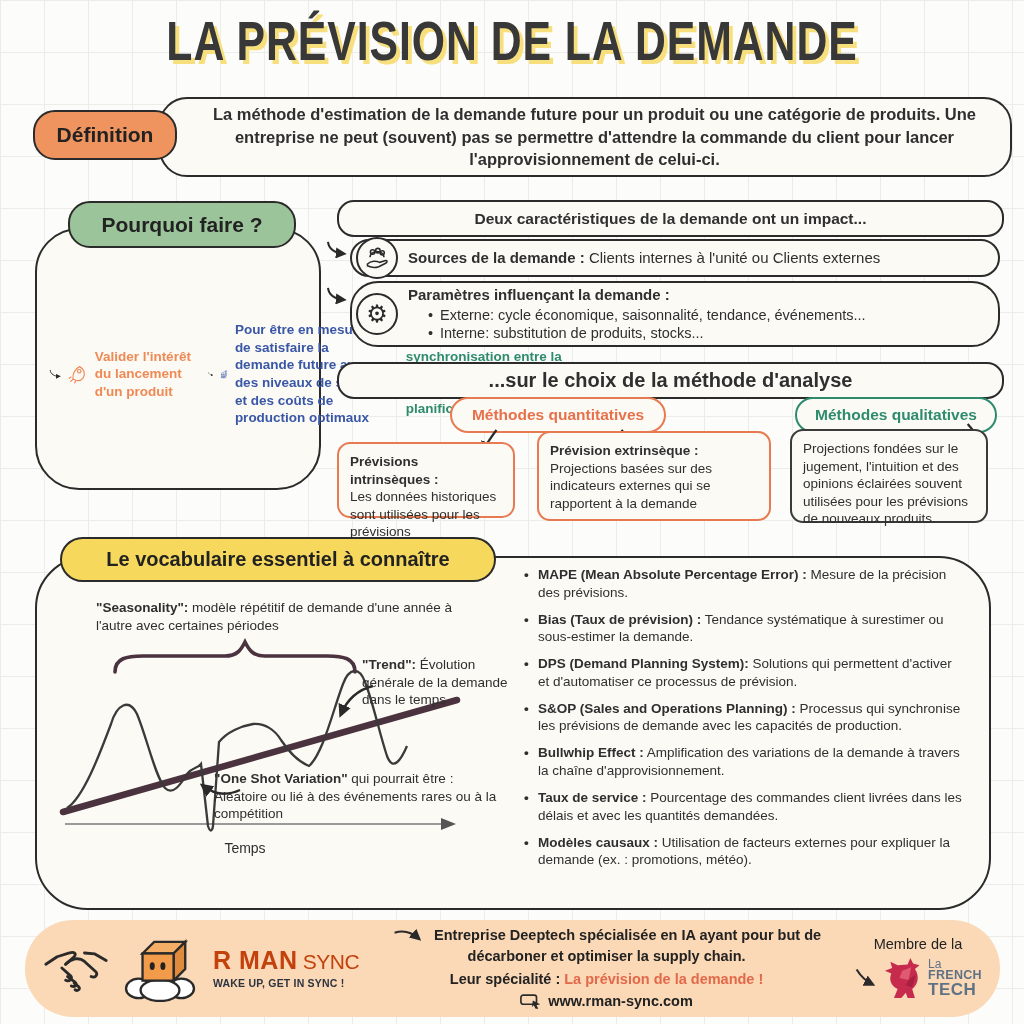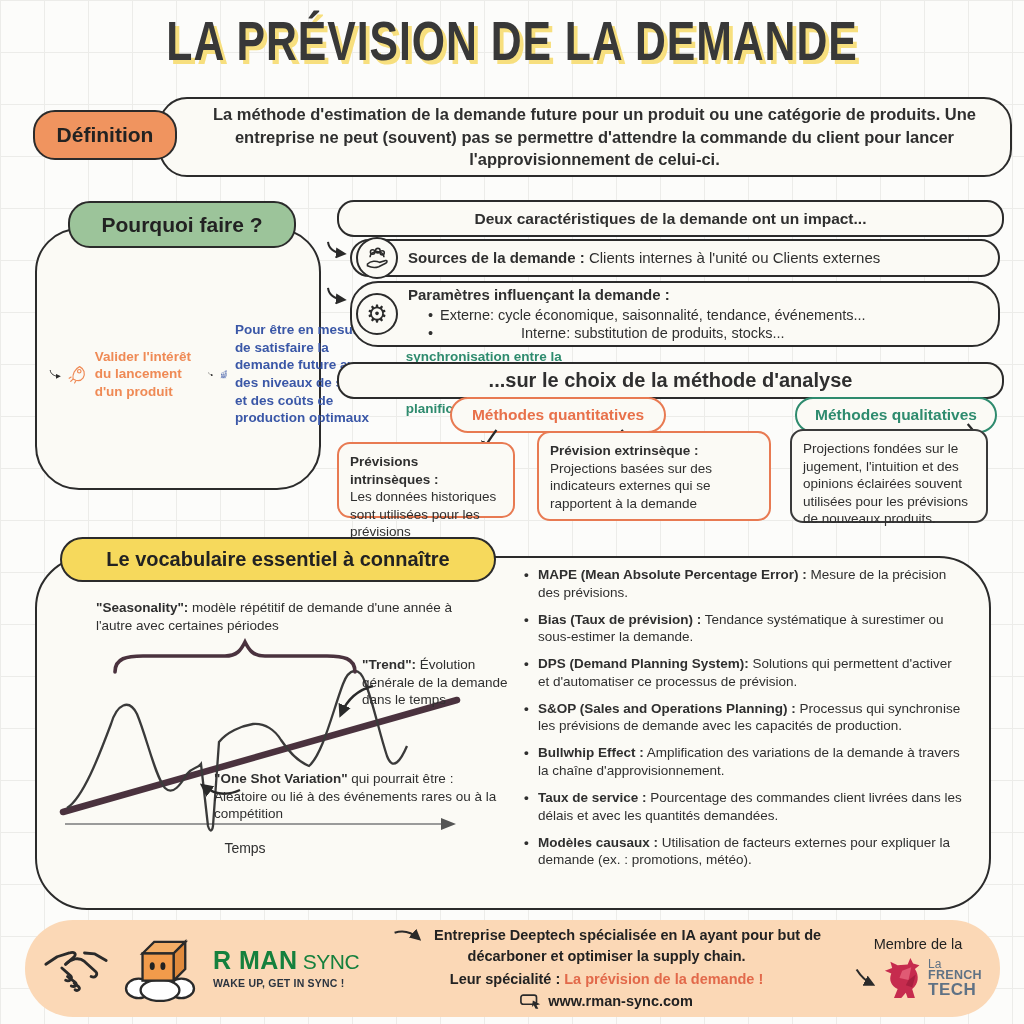--- a/index.html
+++ b/index.html
@@ -29,21 +29,21 @@
   .c-orange{color:#EF8A55;} .c-blue{color:#3A57A7;} .c-green{color:#2E8B6E;}
   
   .impact-header{left:337px;top:200px;width:663px;height:33px;border-radius:17px;font-weight:700;font-size:15.5px;}
   .sources-pill{left:350px;top:239px;width:650px;height:38px;border-radius:21px;justify-content:flex-start;padding-left:4px;box-sizing:border-box;}
   .params-pill{left:350px;top:281px;width:650px;height:66px;border-radius:28px;justify-content:flex-start;padding-left:4px;box-sizing:border-box;}
   .circle-icon{width:38px;height:38px;border:2px solid #2b2b2b;border-radius:50%;background:#FBFAF5;
     display:flex;align-items:center;justify-content:center;flex:0 0 auto;font-size:24px;color:#2b2b2b;}
   .pill-text{font-size:15px;line-height:1.25;padding-left:10px;}
   .pill-text b{font-weight:700;}
   .param-bullets{margin:1px 0 0 4px;padding:0 0 0 16px;font-size:14.5px;}
-  .param-bullets li{list-style:none;position:relative;padding-left:12px;line-height:1.25;text-align:center;}
+  .param-bullets li{list-style:none;position:relative;padding-left:12px;line-height:1.25;}
   .param-bullets li::before{content:"•";position:absolute;left:0;top:0;}
   .choice-pill{left:337px;top:362px;width:663px;height:33px;border-radius:17px;font-weight:700;font-size:20px;}
   .quant-pill{left:450px;top:397px;width:212px;height:32px;border:2px solid #E87A52;border-radius:18px;
     color:#E8714B;font-weight:700;font-size:15.5px;background:#FBFAF5;}
   .qual-pill{left:795px;top:397px;width:198px;height:32px;border:2px solid #2E8B6E;border-radius:18px;
     color:#2E8B6E;font-weight:700;font-size:15.5px;background:#FBFAF5;}
   .mbox{background:#FBFAF5;border-radius:13px;padding:9px 11px;box-sizing:border-box;font-size:13.5px;line-height:1.3;}
   .mbox b{display:block;font-weight:700;}
   .mbox.orange{border:2px solid #E87A52;}
   .mbox.dark{border:2px solid #3a3a3a;}
@@ -60,21 +60,21 @@
   .oneshot-label{left:214px;top:770px;width:292px;}
   .temps-label{left:170px;top:840px;width:150px;text-align:center;font-size:14px;}
   .terms{left:522px;top:566px;width:440px;margin:0;padding:0;}
   .terms li{list-style:none;position:relative;padding-left:16px;margin-bottom:9.5px;font-size:13.5px;line-height:1.3;}
   .terms li::before{content:"•";position:absolute;left:2px;top:0;font-weight:700;}
   .terms b{font-weight:700;}
   
   .footer{left:25px;top:920px;width:975px;height:97px;background:#FBD8B6;border-radius:48px;
     display:flex;align-items:center;padding:0 18px;box-sizing:border-box;gap:10px;}
   .brand-block{line-height:1;margin-left:2px;}
-  .brand-main{font-size:25px;font-weight:900;letter-spacing:0.5px;color:#15803d;}
+  .brand-main{font-size:25px;font-weight:900;letter-spacing:0.5px;color:#c2410c;}
   .brand-main .sync{font-weight:400;font-size:21px;letter-spacing:-0.5px;}
   .brand-tag{font-size:10.5px;font-weight:800;color:#2B3440;margin-top:5px;letter-spacing:0.2px;}
   .footer-center{flex:1;text-align:center;font-size:14.5px;line-height:1.45;color:#222;}
   .footer-center .l1{font-weight:600;}
   .footer-center .l2{font-weight:800;}
   .footer-center .l3{font-weight:800;margin-top:2px;}
   .footer-center .l3 .hl{color:#E2694A;}
   .footer-center .l4{font-weight:800;margin-top:1px;display:flex;align-items:center;justify-content:center;gap:6px;}
   .footer-right{width:128px;text-align:center;}
   .member{font-size:14.5px;color:#222;margin-bottom:4px;}

